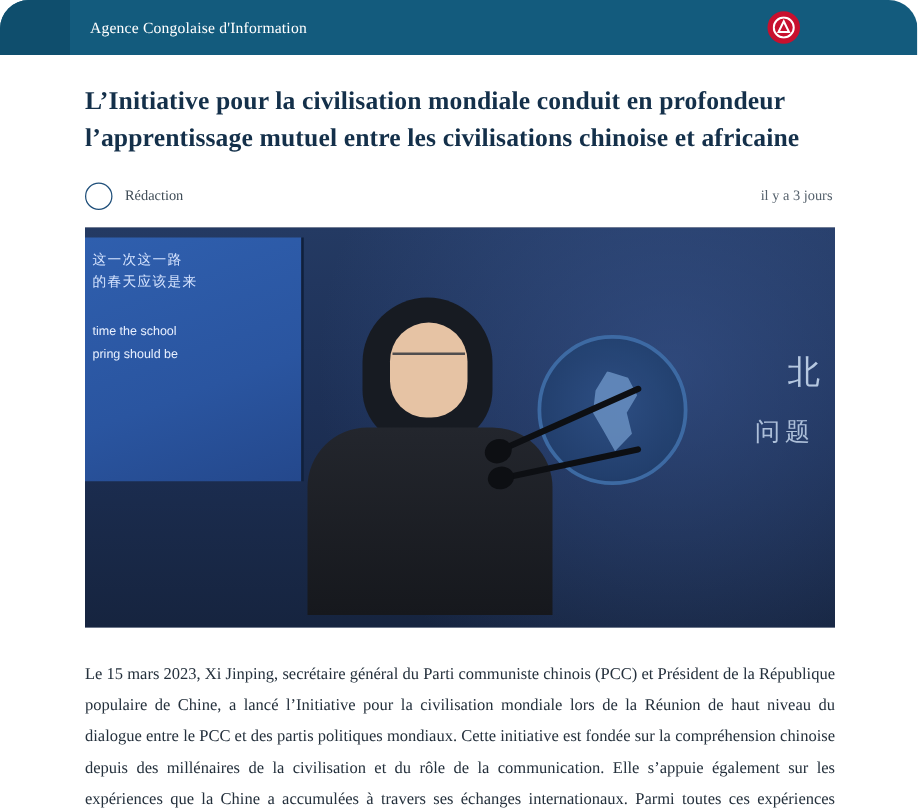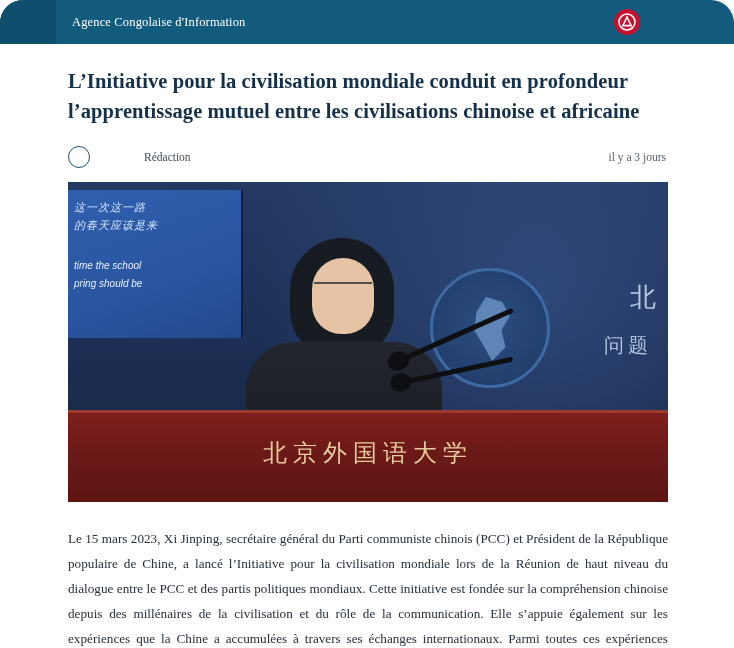--- a/index.html
+++ b/index.html
@@ -69,21 +69,20 @@
     line-height: 30px;
     color: #14304a;
     margin: 22px 0 0 0;
     letter-spacing: .1px;
   }
   .byline {
     display: flex;
     align-items: center;
     margin-top: 18px;
     height: 26px;
-    gap: 44px;
   }
   .avatar {
     width: 22px;
     height: 22px;
     border-radius: 50%;
     border: 1.5px solid #1f4f7a;
     background: #ffffff;
     flex: 0 0 22px;
   }
   .author {
@@ -112,24 +111,23 @@
   .hero-bg {
     position: absolute;
     inset: 0;
     background:
       radial-gradient(circle at 78% 35%, rgba(60,90,150,.55), rgba(0,0,0,0) 55%),
       linear-gradient(180deg, #243a63 0%, #1d3056 45%, #16243f 100%);
   }
   .hero-screen {
     position: absolute;
     left: 0; top: 8px;
-    width: 175px; height: 148px;
+    width: 175px; height: 195px;
     background: linear-gradient(160deg, #2f5fae 0%, #2a55a0 60%, #24488c 100%);
     border-right: 2px solid #10203c;
-    font-style: italic;
   }
   .hero-screen .zh {
     position: absolute;
     color: #d6e4ff;
     font-size: 11px;
     font-family: "DejaVu Sans", sans-serif;
     letter-spacing: 1px;
     white-space: nowrap;
   }
   .hero-screen .zh1 { left: 6px; top: 10px; }
@@ -315,23 +313,20 @@
       <div class="hero-cn-right2">问题</div>
 
       <div class="hero-speaker-head"></div>
       <div class="hero-speaker-face"></div>
       <div class="hero-speaker-glasses"></div>
       <div class="hero-speaker-body"></div>
 
       <div class="hero-mic1"></div>
       <div class="hero-mic2"></div>
 
-      <div class="hero-podium">
-        <div class="hero-podium-text">北京外国语大学</div>
-      </div>
     </div>
 
     <div class="article-body">
       <p>Le 15 mars 2023, Xi Jinping, secrétaire général du Parti communiste chinois (PCC) et Président de la République populaire de Chine, a lancé l’Initiative pour la civilisation mondiale lors de la Réunion de haut niveau du dialogue entre le PCC et des partis politiques mondiaux. Cette initiative est fondée sur la compréhension chinoise depuis des millénaires de la civilisation et du rôle de la communication. Elle s’appuie également sur les expériences que la Chine a accumulées à travers ses échanges internationaux. Parmi toutes ces expériences pratiques qui sous-tendent l’Initiative pour la civilisation mondiale, celle de l’apprentissage mutuel entre les civilisations chinoise et africaine est à la fois unique et exemplaire.</p>
     </div>
 
   </div>
 </div>
 
 </body></html>

